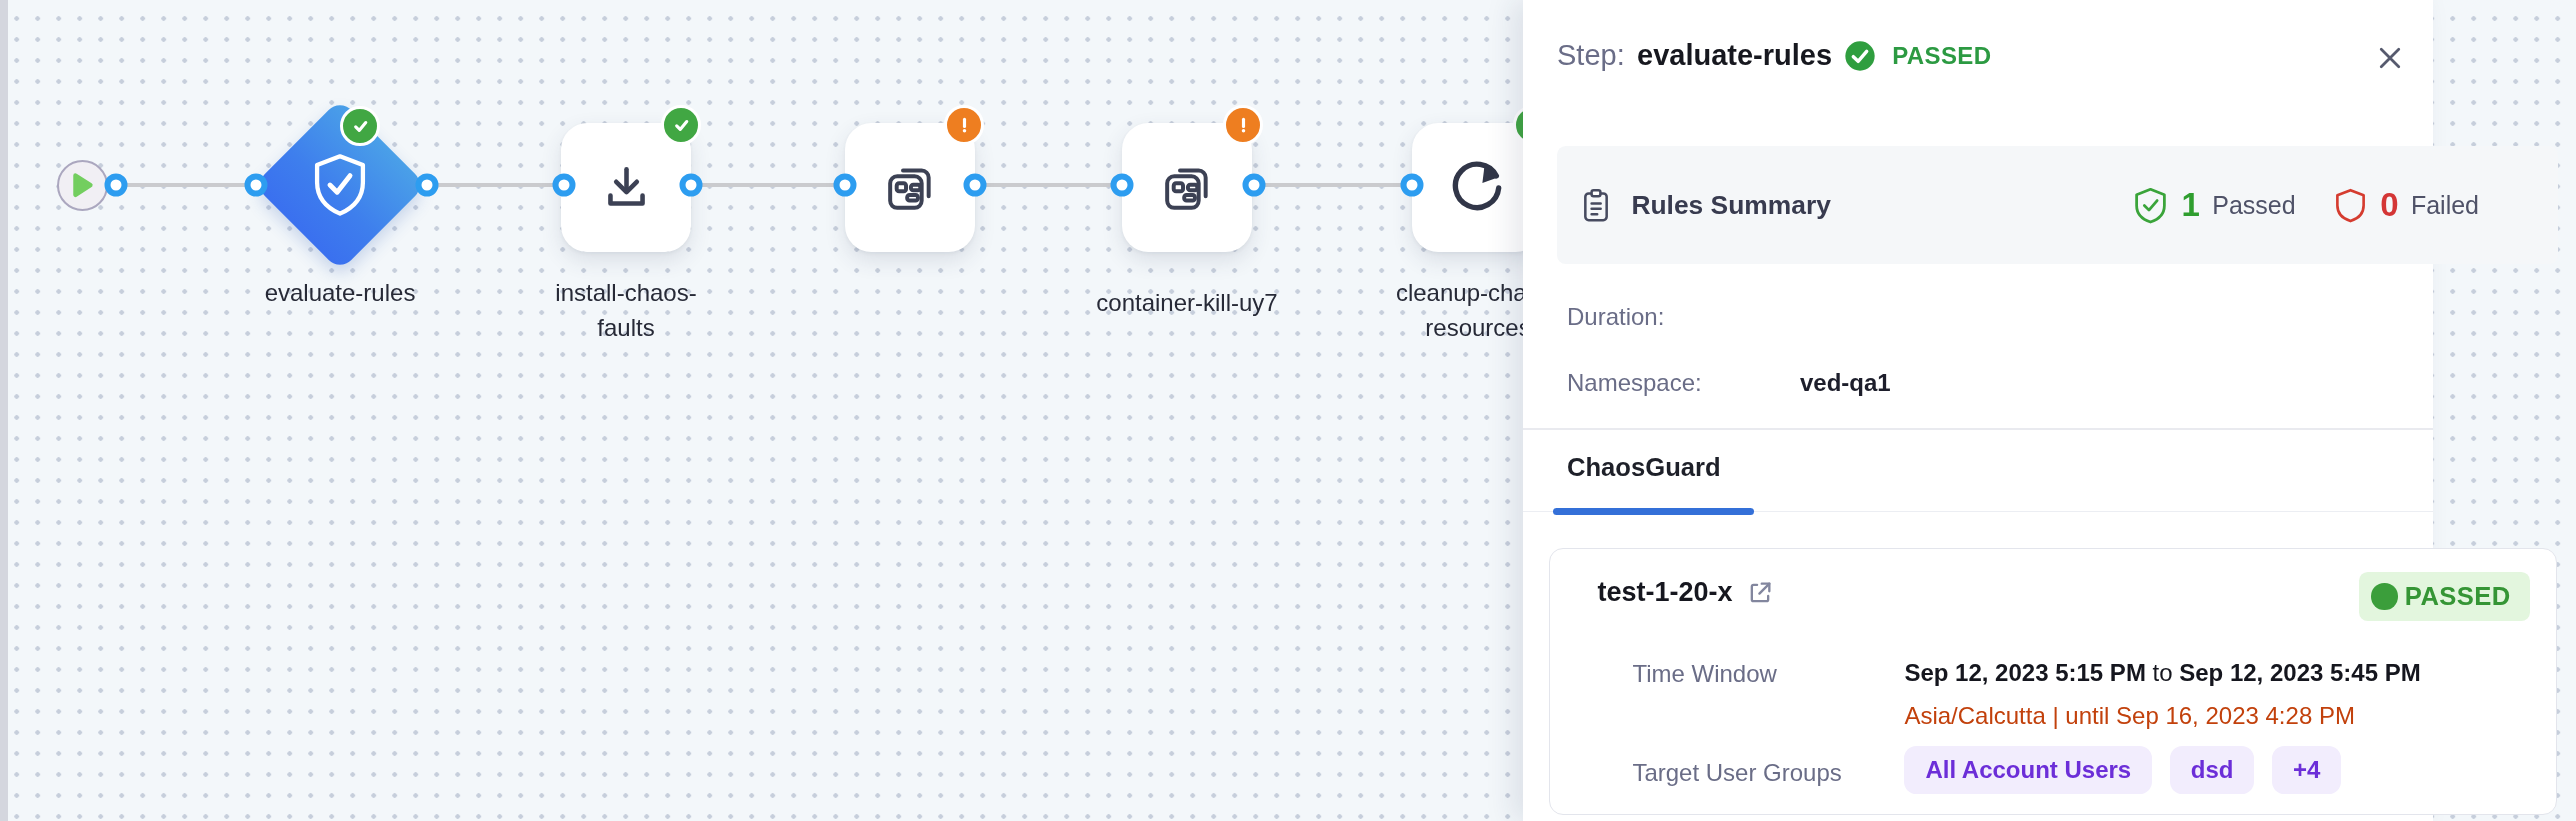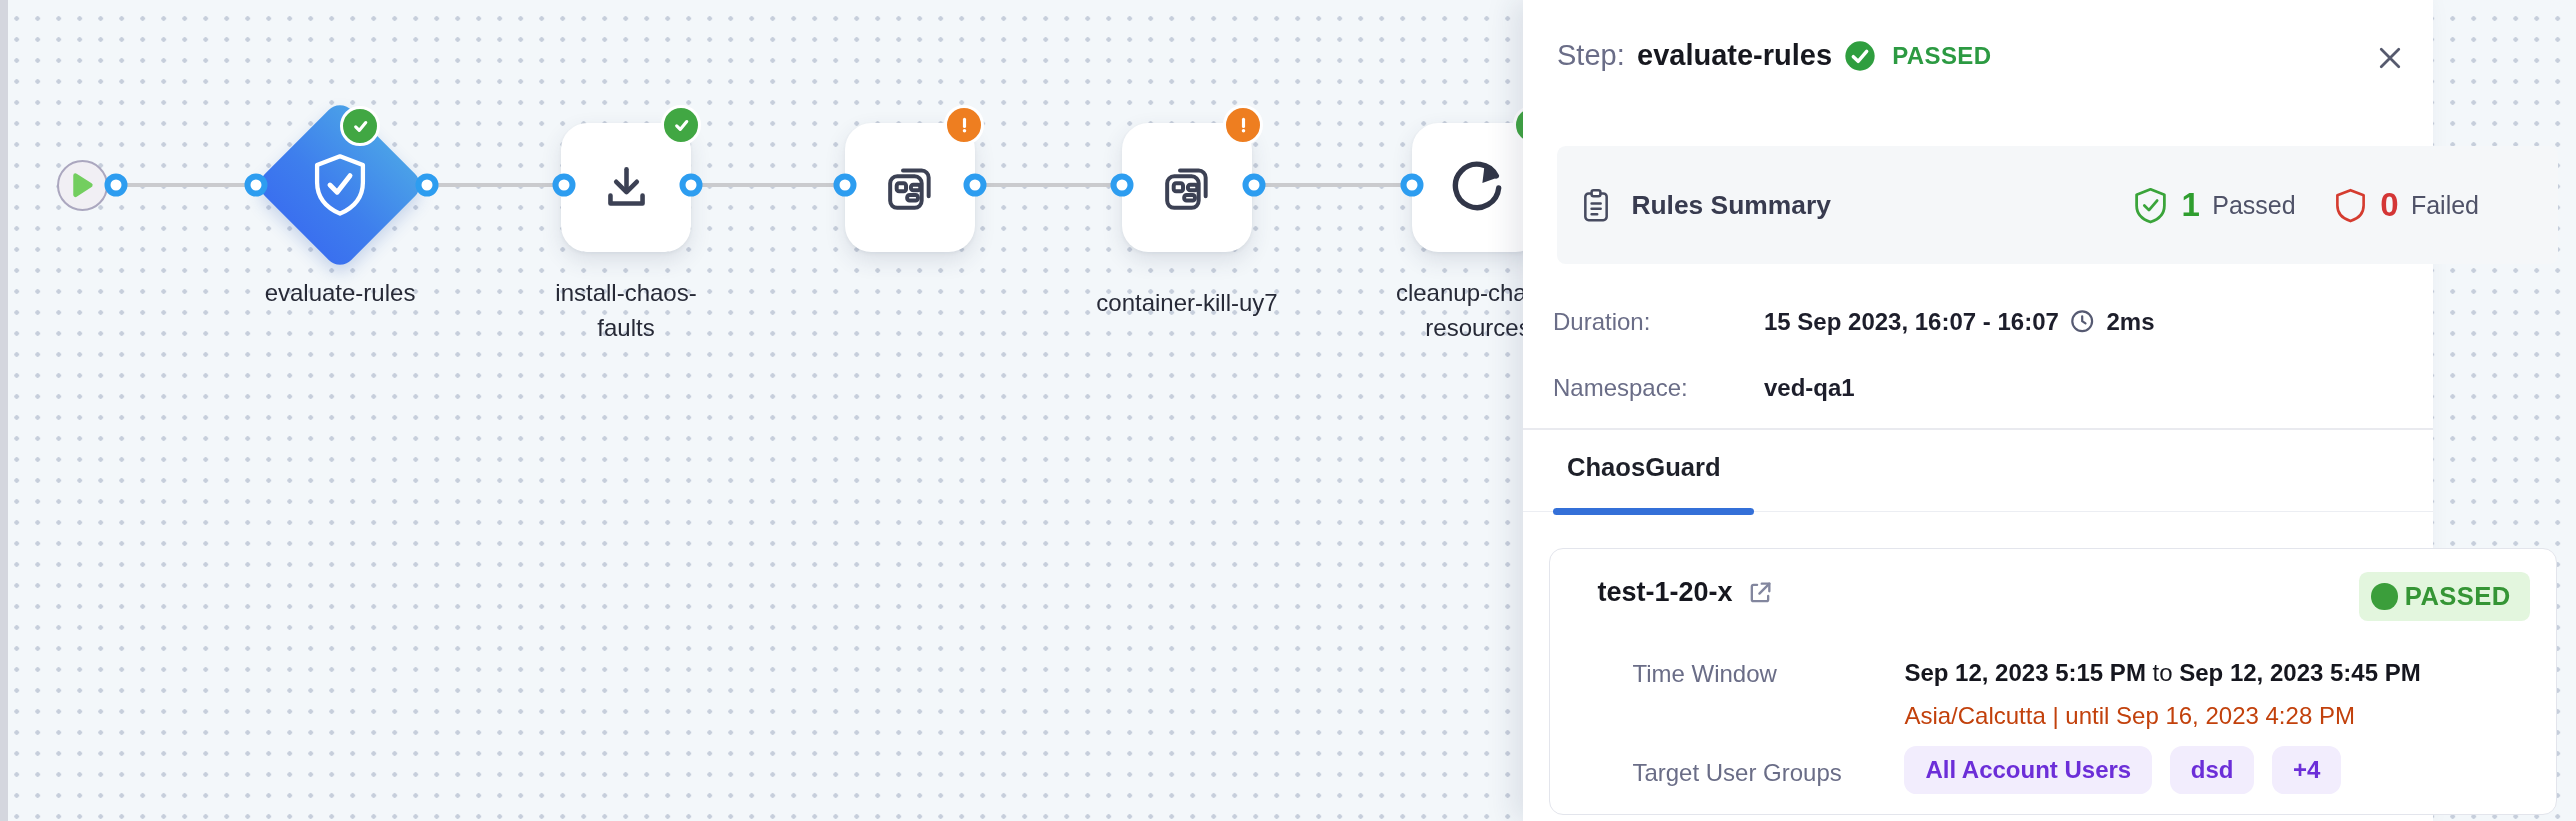--- a/index.html
+++ b/index.html
@@ -49,23 +49,23 @@
 
   .rules-box{position:absolute;left:34px;top:146px;width:1001px;height:118px;background:#f5f7f9;
     border-radius:8.8px;display:flex;align-items:center;padding:0 23px;box-sizing:border-box;text-align:right;}
   .rules-label{font-size:26.4px;font-weight:600;color:#383b4f;margin-left:19.4px;}
   .rules-counts{margin-left:auto;display:flex;align-items:center;gap:12.3px;margin-right:56px;}
   .count-num{font-size:33px;font-weight:700;}
   .count-num.pass{color:#2f9e2f;}
   .count-num.fail{color:#d43636;}
   .count-word{font-size:25px;color:#4f5268;margin-right:25px;}
 
-  .kv-row{position:absolute;left:30px;display:flex;align-items:center;height:37px;}
+  .kv-row{position:absolute;left:44px;display:flex;align-items:flex-start;height:37px;}
   .kv-row.r1{top:303px;}
-  .kv-row.r2{top:369px;}
+  .kv-row.r2{top:369px;gap:22px;}
   .kv-label{width:211px;font-size:24px;color:#6a6d87;}
   .kv-value{font-size:24px;font-weight:700;color:#1d1e2b;display:flex;align-items:center;gap:10.6px;}
 
   .divider{position:absolute;left:0;top:428px;width:100%;height:1.8px;background:#e9eaef;}
 
   .tabbar{position:absolute;left:0;top:446px;width:100%;height:66px;border-bottom:1.8px solid #eceef3;box-sizing:border-box;}
   .tab{position:absolute;left:44px;top:7px;font-size:25.6px;font-weight:700;color:#1e2029;cursor:pointer;}
   .tab-underline{position:absolute;left:30px;bottom:-3.5px;width:201px;height:6.2px;background:#3470d8;border-radius:3.5px;}
 
   .guard-card{position:absolute;left:26.4px;top:548px;width:1008px;height:267px;background:#fff;
@@ -246,30 +246,20 @@
             <path d="M12 2 L21 5.5 V12.5 C21 18 17 21.6 12 23.2 C7 21.6 3 18 3 12.5 V5.5 Z"></path>
           </svg>
         </span>
         <span class="count-num fail">0</span>
         <span class="count-word" style="margin-right:0;">Failed</span>
       </span>
     </div>
 
     <div class="kv-row r1">
       <span class="kv-label">Duration:</span>
-      <span class="kv-value">
-        <span>15 Sep 2023, 16:07 - 16:07</span>
-        <span>
-          <svg width="26.4" height="26.4" viewBox="0 0 24 24" fill="none" stroke="#565a72" stroke-width="2" stroke-linecap="round">
-              <circle cx="12" cy="12" r="9"></circle>
-              <path d="M12 7.5 V12 L15 14"></path>
-            </svg>
-        </span>
-        <span>2ms</span>
-      </span>
     </div>
     <div class="kv-row r2">
       <span class="kv-label">Namespace:</span>
       <span class="kv-value">ved-qa1</span>
     </div>
 
     <div class="divider"></div>
 
     <div class="tabbar">
       <span class="tab">ChaosGuard</span>

